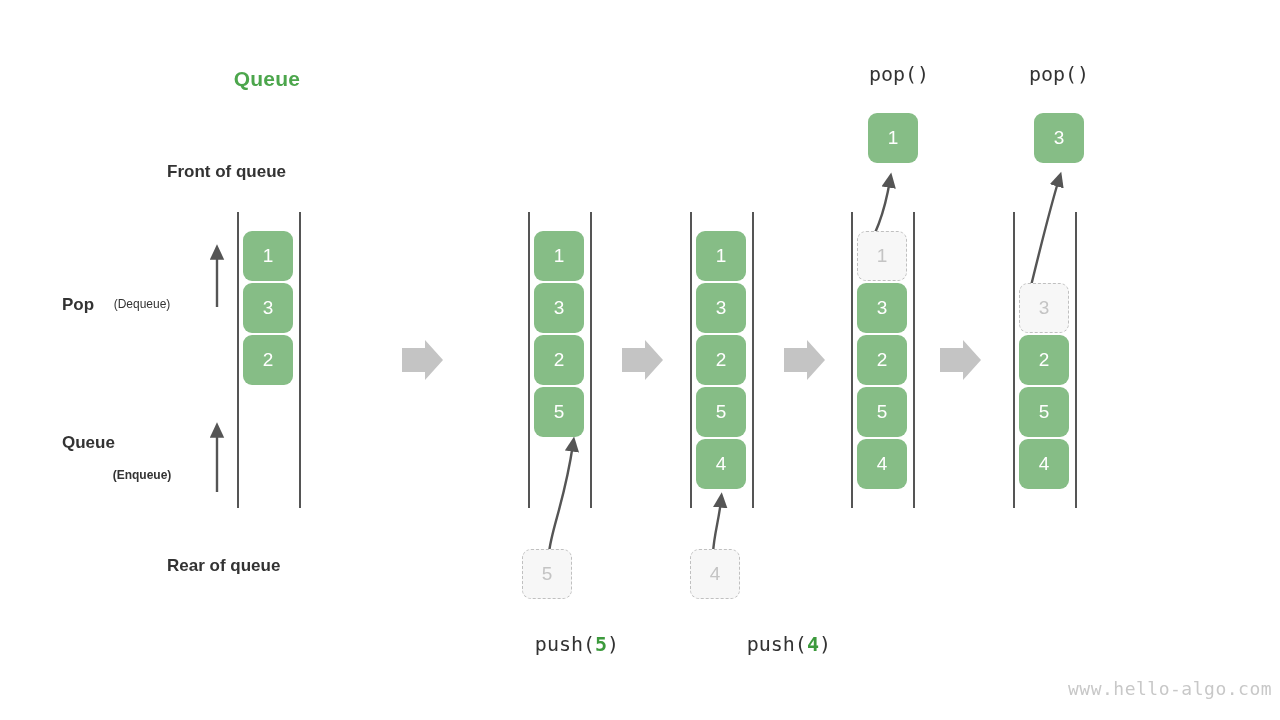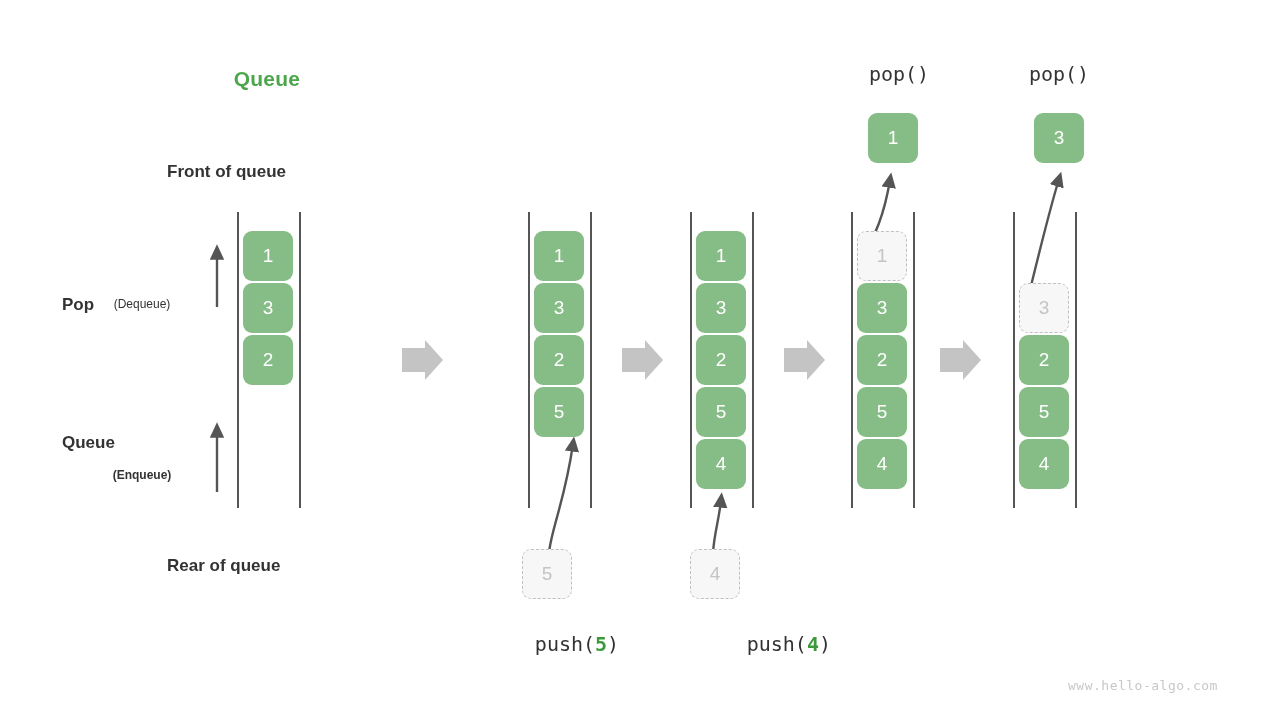--- a/index.html
+++ b/index.html
@@ -46,21 +46,21 @@
     color: #333333;
     text-align: center;
     white-space: nowrap;
   }
   .mono-label .val {
     color: #3c9a3c;
     font-weight: bold;
   }
   .watermark {
     font-family: "DejaVu Sans Mono", "Liberation Mono", monospace;
-    font-size: 13px;
+    font-size: 18px;
     color: #c8c8c8;
     letter-spacing: 0.5px;
     white-space: nowrap;
   }
 
   
   .rail {
     position: absolute;
     width: 1.5px;
     background: #555555;

